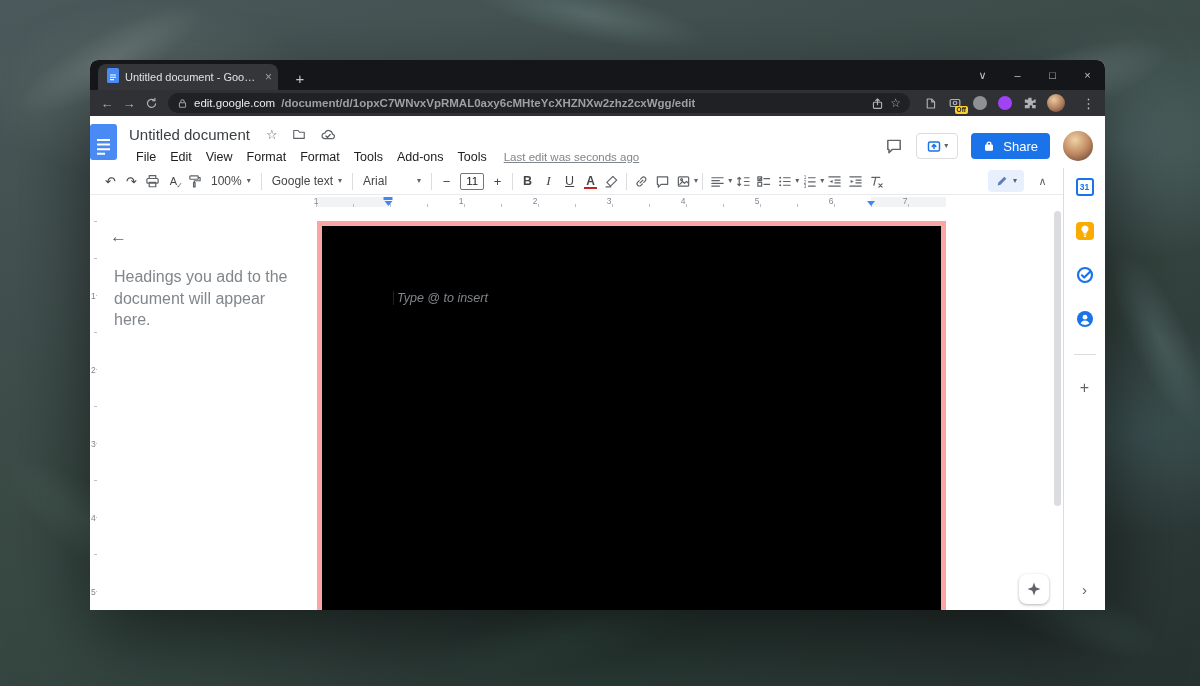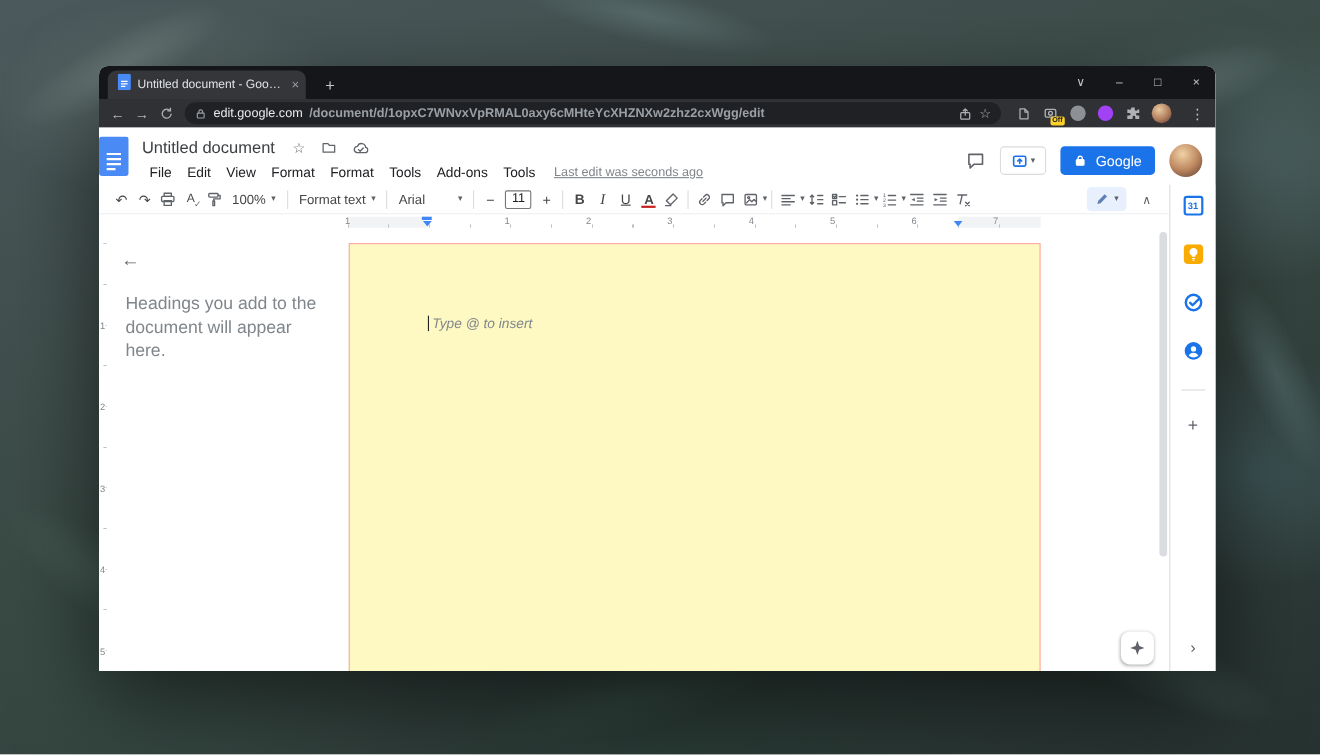--- a/index.html
+++ b/index.html
@@ -104,21 +104,21 @@
   .m-tri { width:0; height:0; border-left:4.5px solid transparent; border-right:4.5px solid transparent; border-top:5px solid #4285f4; }
 
   
   .content { position:absolute; top:41px; left:0; right:0; bottom:0; background:#fff; overflow:hidden; }
   .vruler { position:absolute; left:0; top:0; width:10px; bottom:0; }
   .vruler .tickcol { position:absolute; left:4px; top:12px; width:3px; height:380px;
     background:repeating-linear-gradient(to bottom,#bdc1c6 0 1px,transparent 1px 37px); }
   .vn { position:absolute; left:1px; font-size:8.5px; color:#80868b; background:#fff; }
   .outline-back { position:absolute; left:20px; top:18px; font-size:17px; color:#5f6368; }
   .outline-hint { position:absolute; left:24px; top:57px; width:178px; font-size:16px; line-height:1.35; color:#80868b; }
-  .page { position:absolute; left:227px; top:12px; width:629px; height:430px; background:#fef9c3; border:1px solid #fca5a5; }
+  .page { position:absolute; left:227px; top:12px; width:629px; height:430px; background:#000000; border:5px solid #fca5a5; }
   .cursor { position:absolute; left:71px; top:65px; width:1px; height:14px; background:#202124; }
   .placeholder { position:absolute; left:75px; top:65px; font-size:12.5px; font-style:italic; color:#80868b; }
   .scrollbar { position:absolute; right:0; top:0; width:11px; bottom:0; }
   .thumb { position:absolute; right:2px; top:2px; width:7px; height:295px; background:#dadce0; border-radius:4px; }
   .explore-btn { position:absolute; right:14px; bottom:6px; width:30px; height:30px; background:#fff;
     border-radius:8px; box-shadow:0 1px 3px rgba(60,64,67,.4); display:flex; align-items:center; justify-content:center; }
 
   
   .side-panel { position:absolute; top:52px; right:0; width:42px; bottom:0; background:#fff;
     border-left:1px solid #dadce0; display:flex; flex-direction:column; align-items:center; padding-top:10px; }
@@ -268,21 +268,21 @@
                 <rect x="2.5" y="4" width="11" height="9" rx="1.5"></rect>
                 <path d="M8 10.5V6.8M6.2 8.4 8 6.6l1.8 1.8"></path>
               </svg>
             <span class="caret">▾</span>
           </span>
           <span class="share-btn">
             <svg width="12" height="12" viewBox="0 0 16 16" style="stroke:#fff;fill:none;stroke-width:1.7">
                 <rect x="3.5" y="7" width="9" height="6.5" rx="1" fill="#fff"></rect>
                 <path d="M5.5 7V5.2a2.5 2.5 0 0 1 5 0V7"></path>
               </svg>
-            <span>Google</span>
+            <span>Share</span>
           </span>
           <span class="avatar30"></span>
         </div>
       </div>
 
       <div class="docs-body">
 
         <div class="toolbar">
           <span class="tb">↶</span>
           <span class="tb">↷</span>
@@ -303,21 +303,21 @@
                 <path d="M12 3.8h2v3.4H7.8v2"></path>
                 <rect x="7" y="9.2" width="1.6" height="4.6"></rect>
               </svg>
           </span>
           <span class="dd">
               <span>100%</span>
               <span class="caret">▾</span>
             </span>
           <span class="sep"></span>
           <span class="dd">
-              <span>Format text</span>
+              <span>Google text</span>
               <span class="caret">▾</span>
             </span>
           <span class="sep"></span>
           <span class="dd" style="min-width:70px;justify-content:space-between">
               <span>Arial</span>
               <span class="caret">▾</span>
             </span>
           <span class="sep"></span>
           <span class="tb">−</span>
           <span class="size-box">11</span>

